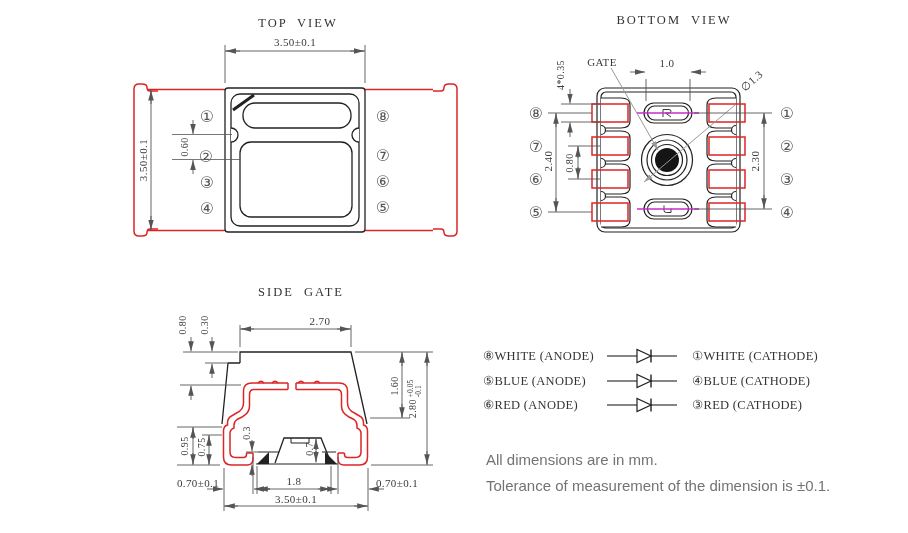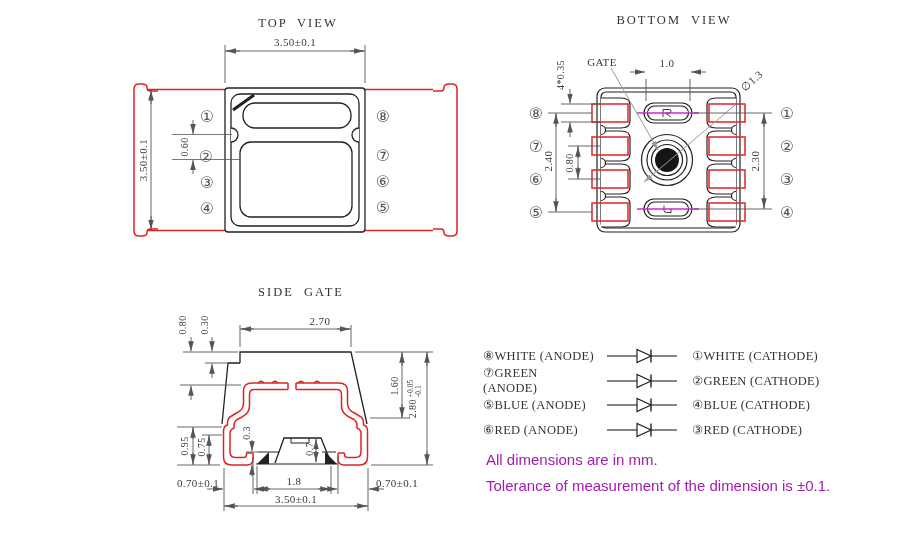--- a/index.html
+++ b/index.html
@@ -13,21 +13,21 @@
   .title{font-size:12.5px;letter-spacing:2px;word-spacing:5px;color:#333;}
   .pin{font-size:16px;font-family:"DejaVu Sans",sans-serif;color:#555;letter-spacing:0;}
   .small{font-size:10px;}
   .tolstack{display:inline-flex;flex-direction:column;font-size:7.5px;line-height:7.5px;
             vertical-align:middle;margin-left:2px;letter-spacing:0;}
   .legend{position:absolute;left:483px;top:344px;}
   .legend-row{display:flex;align-items:center;height:24.6px;gap:12px;}
   .legend-left{display:inline-block;width:112px;font-size:12.5px;letter-spacing:.3px;color:#333;}
   .legend-right{display:inline-block;font-size:12.5px;letter-spacing:.3px;color:#333;margin-left:3px;}
   .notes{position:absolute;left:486px;top:451px;font-family:"Liberation Sans",sans-serif;
-         font-size:15px;color:#a21caf;}
+         font-size:15px;color:#737373;}
   .notes div{margin-bottom:9px;}
 </style>
 </head>
 <body>
 
 <div class="canvas">
 
 <svg class="draw" width="908" height="533" viewBox="0 0 908 533">
   <defs>
     <marker id="mE" markerWidth="11" markerHeight="7" refX="10" refY="3.5" orient="auto" markerUnits="userSpaceOnUse">
@@ -292,30 +292,20 @@
     <span class="legend-left">⑧WHITE (ANODE)</span>
     <svg width="70" height="18">
           <line x1="0" y1="9" x2="30" y2="9" stroke="#222" stroke-width="1.1"></line>
           <polygon points="30,2.5 30,15.5 44,9" fill="#fff" stroke="#222" stroke-width="1.2"></polygon>
           <line x1="44" y1="2.5" x2="44" y2="15.5" stroke="#222" stroke-width="1.4"></line>
           <line x1="44" y1="9" x2="70" y2="9" stroke="#222" stroke-width="1.1"></line>
         </svg>
     <span class="legend-right">①WHITE (CATHODE)</span>
   </div>
   <div class="legend-row">
-    <span class="legend-left">⑦GREEN (ANODE)</span>
-    <svg width="70" height="18">
-          <line x1="0" y1="9" x2="30" y2="9" stroke="#222" stroke-width="1.1"></line>
-          <polygon points="30,2.5 30,15.5 44,9" fill="#fff" stroke="#222" stroke-width="1.2"></polygon>
-          <line x1="44" y1="2.5" x2="44" y2="15.5" stroke="#222" stroke-width="1.4"></line>
-          <line x1="44" y1="9" x2="70" y2="9" stroke="#222" stroke-width="1.1"></line>
-        </svg>
-    <span class="legend-right">②GREEN (CATHODE)</span>
-  </div>
-  <div class="legend-row">
     <span class="legend-left">⑤BLUE (ANODE)</span>
     <svg width="70" height="18">
           <line x1="0" y1="9" x2="30" y2="9" stroke="#222" stroke-width="1.1"></line>
           <polygon points="30,2.5 30,15.5 44,9" fill="#fff" stroke="#222" stroke-width="1.2"></polygon>
           <line x1="44" y1="2.5" x2="44" y2="15.5" stroke="#222" stroke-width="1.4"></line>
           <line x1="44" y1="9" x2="70" y2="9" stroke="#222" stroke-width="1.1"></line>
         </svg>
     <span class="legend-right">④BLUE (CATHODE)</span>
   </div>
   <div class="legend-row">

